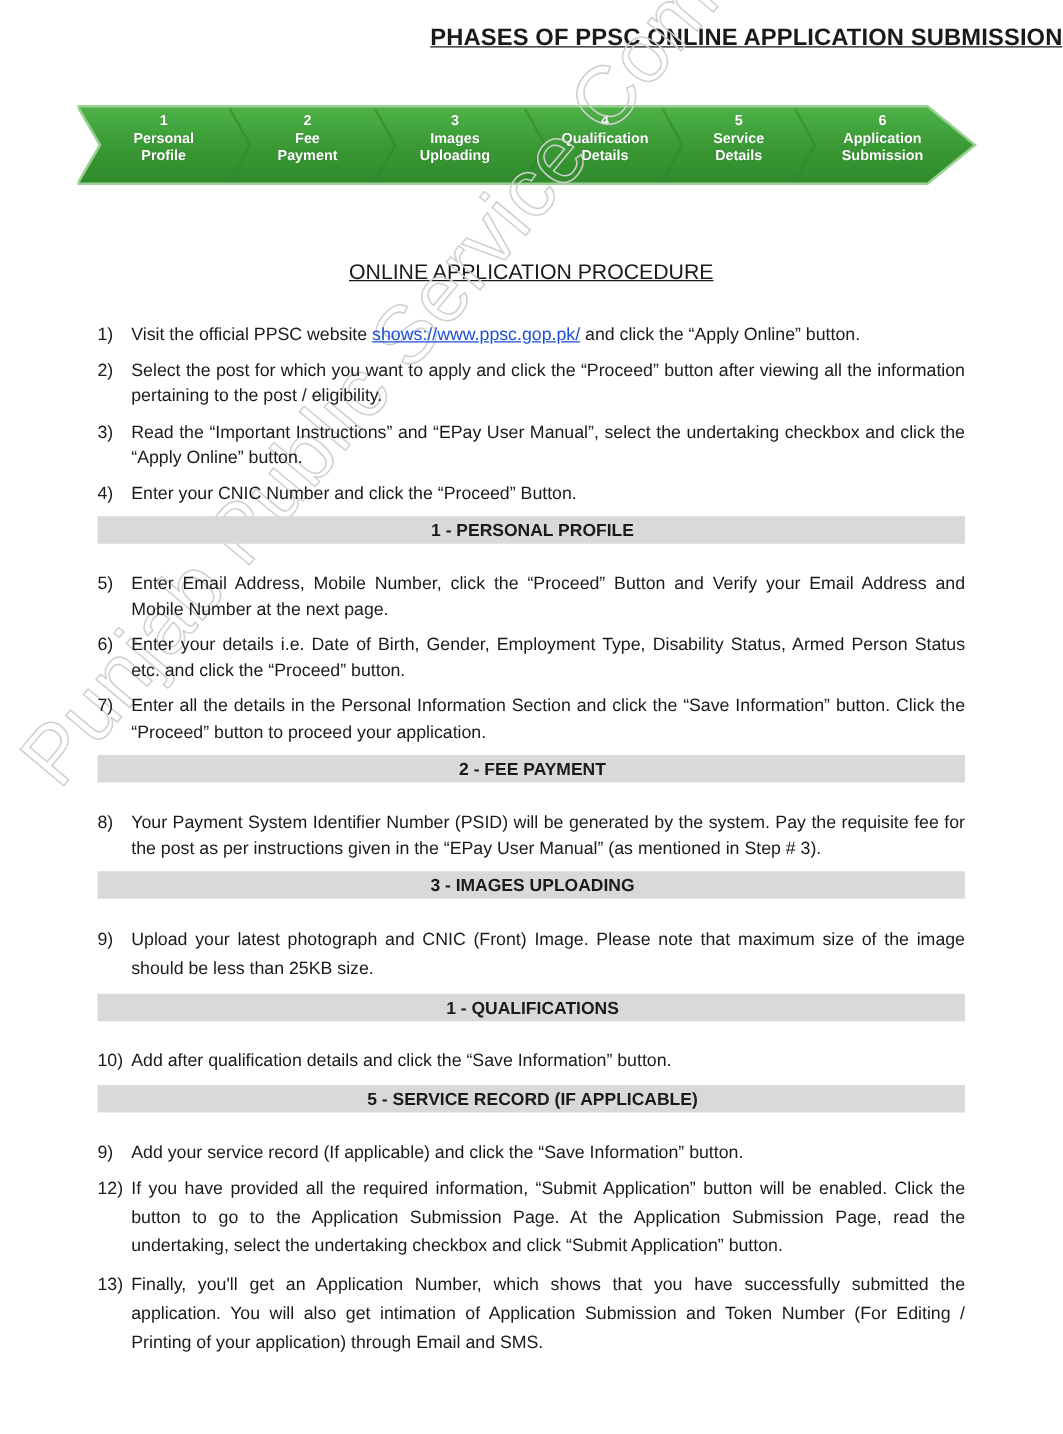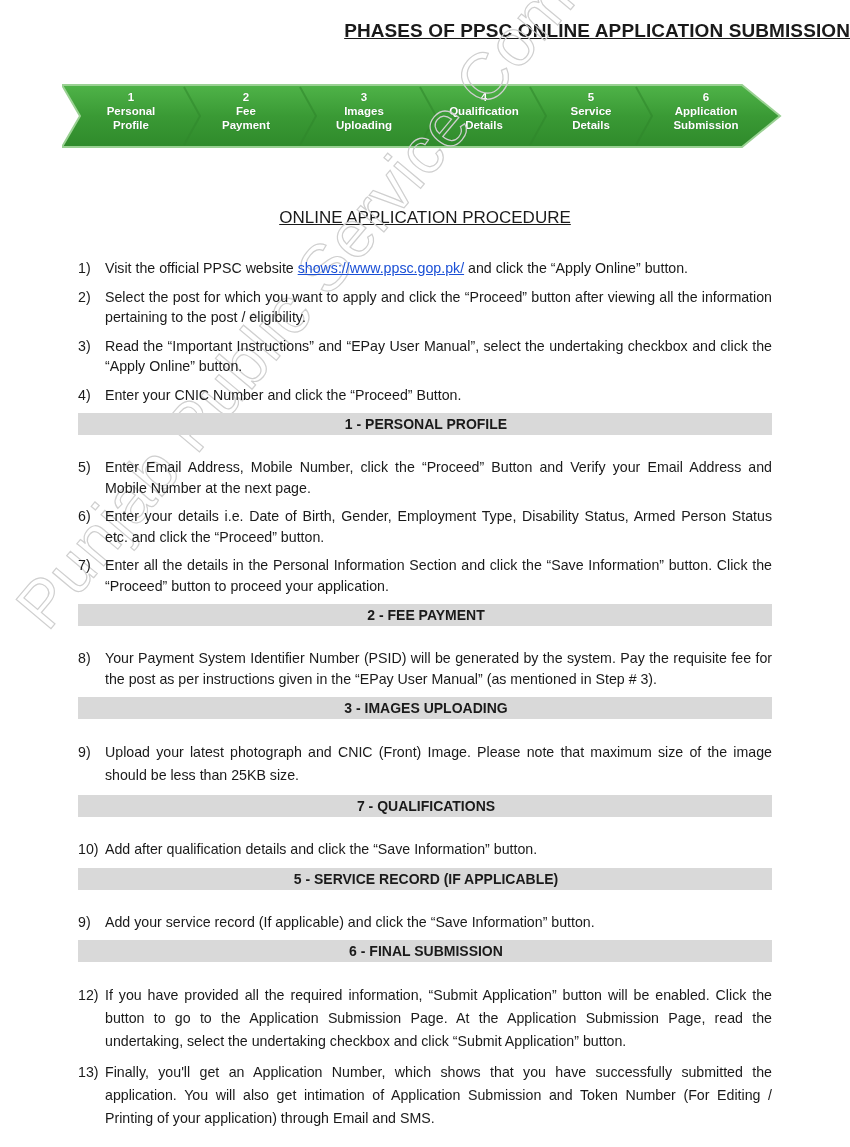--- a/index.html
+++ b/index.html
@@ -139,33 +139,32 @@
     <span class="num">8)</span>
     <span class="txt">Your Payment System Identifier Number (PSID) will be generated by the system. Pay the requisite fee for the post as per instructions given in the “EPay User Manual” (as mentioned in Step # 3).</span>
   </div>
 
   <div class="section">3 - IMAGES UPLOADING</div>
   <div class="step" style="line-height:23px">
     <span class="num">9)</span>
     <span class="txt">Upload your latest photograph and CNIC (Front) Image. Please note that maximum size of the image should be less than 25KB size.</span>
   </div>
 
-  <div class="section">7 - QUALIFICATIONS</div>
+  <div class="section">1 - QUALIFICATIONS</div>
   <div class="step">
     <span class="num">10)</span>
     <span class="txt">Add after qualification details and click the “Save Information” button.</span>
   </div>
 
   <div class="section">5 - SERVICE RECORD (IF APPLICABLE)</div>
   <div class="step">
     <span class="num">9)</span>
     <span class="txt">Add your service record (If applicable) and click the “Save Information” button.</span>
   </div>
 
-  <div class="section">6 - FINAL SUBMISSION</div>
   <div class="step" style="line-height:23px">
     <span class="num">12)</span>
     <span class="txt">If you have provided all the required information, “Submit Application” button will be enabled. Click the button to go to the Application Submission Page. At the Application Submission Page, read the undertaking, select the undertaking checkbox and click “Submit Application” button.</span>
   </div>
   <div class="step" style="line-height:23px">
     <span class="num">13)</span>
     <span class="txt">Finally, you'll get an Application Number, which shows that you have successfully submitted the application. You will also get intimation of Application Submission and Token Number (For Editing / Printing of your application) through Email and SMS.</span>
   </div>
 </div>
 

